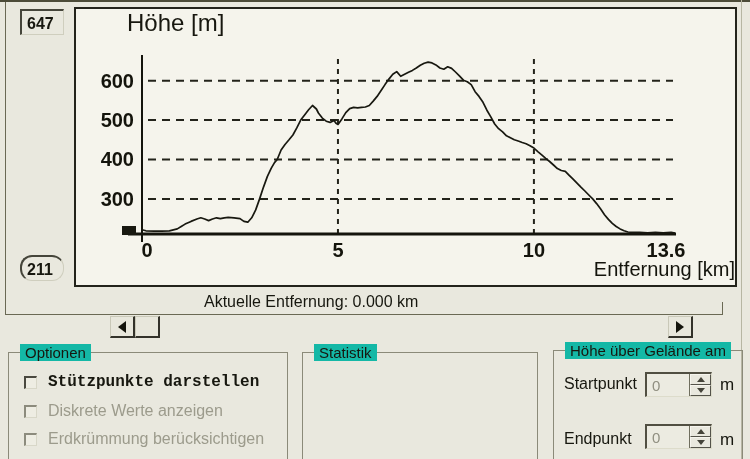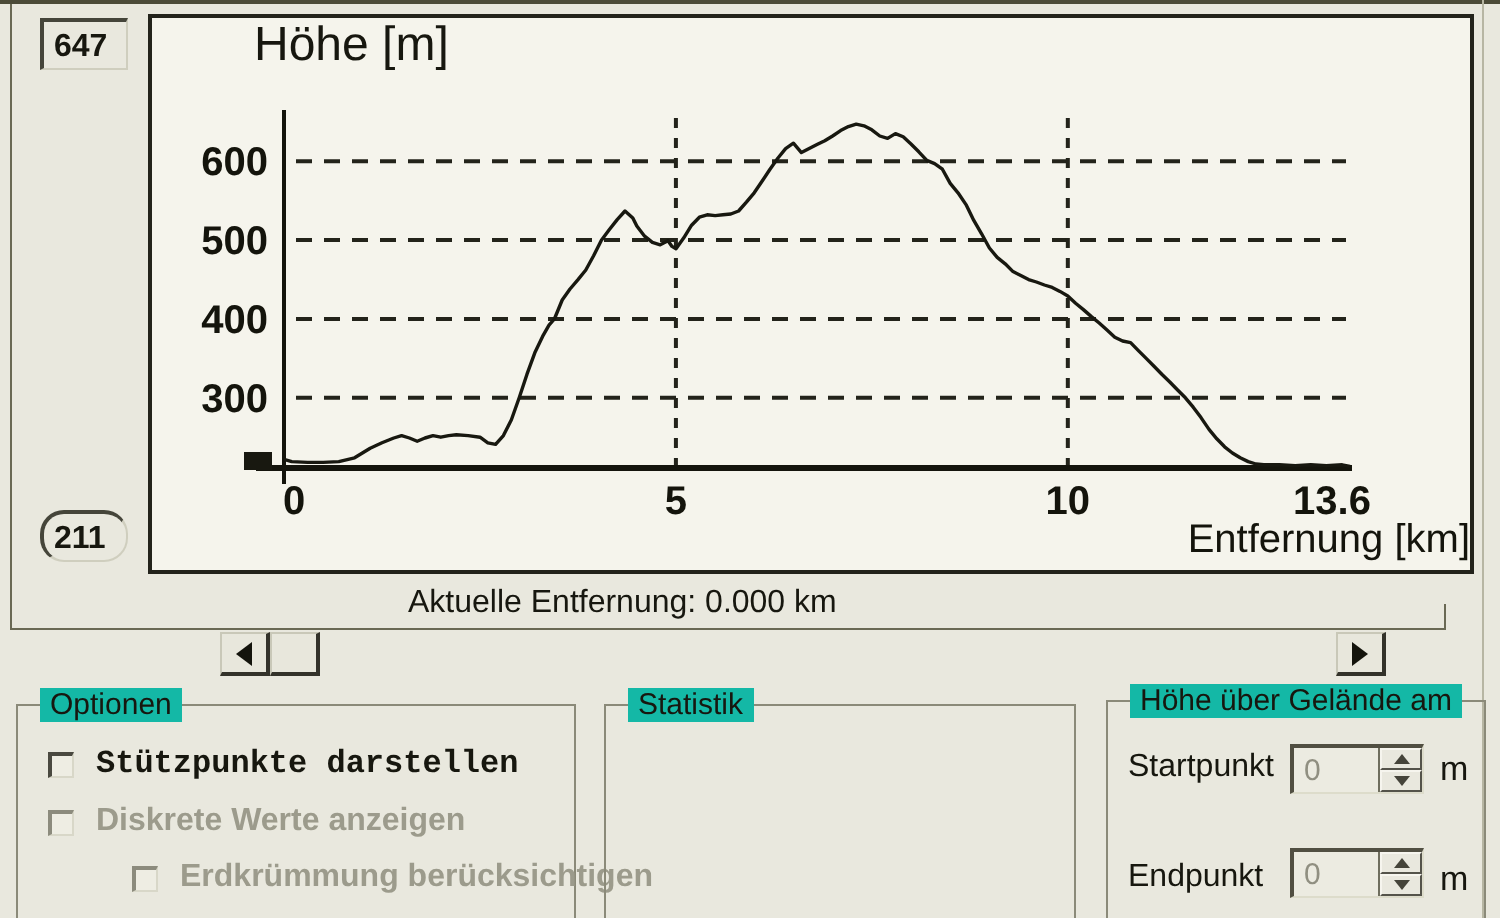--- a/index.html
+++ b/index.html
@@ -59,21 +59,21 @@
   
   .chkrow{display:flex;align-items:center;gap:11px;font-size:16px;white-space:nowrap;}
   .cb{
     width:13px;height:13px;box-sizing:border-box;flex:0 0 13px;
     border-top:2px solid #4a4940;border-left:2px solid #4a4940;
     border-bottom:1px solid #d8d7c8;border-right:1px solid #d8d7c8;
     background:#eeede3;
   }
   .chkrow .lbl{font-weight:bold;}
   .chkrow.disabled{color:#9c9b8c;}
-  .chkrow.disabled .lbl{font-weight:bold;}
+  .chkrow.disabled .lbl{font-weight:normal;}
   .chkrow.disabled .cb{border-top-color:#8c8b7d;border-left-color:#8c8b7d;}
 
   .statline{font-size:16px;white-space:nowrap;}
 
   
   .spinrow-label{font-size:16px;}
   .spinner{
     width:67px;height:25px;box-sizing:border-box;display:flex;
     border-top:2px solid #514f42;border-left:2px solid #514f42;
     border-bottom:1px solid #dddccb;border-right:1px solid #dddccb;
@@ -139,21 +139,21 @@
   <div class="abs group" style="left:8px;top:352px;width:280px;">
     <div class="glabel">Optionen</div>
     <div class="abs chkrow" style="left:15px;top:20px;font-family:Liberation Mono, monospace;">
       <span class="cb"></span>
       <span class="lbl">Stützpunkte darstellen</span>
     </div>
     <div class="abs chkrow disabled" style="left:15px;top:49px;">
       <span class="cb"></span>
       <span class="lbl">Diskrete Werte anzeigen</span>
     </div>
-    <div class="abs chkrow disabled" style="left:15px;top:77px;margin-left:42px;">
+    <div class="abs chkrow disabled" style="left:15px;top:77px;">
       <span class="cb"></span>
       <span class="lbl">Erdkrümmung berücksichtigen</span>
     </div>
   </div>
 
   <div class="abs group" style="left:302px;top:352px;width:236px;">
     <div class="glabel">Statistik</div>
   </div>
 
   <div class="abs group" style="left:553px;top:350px;width:190px;">

